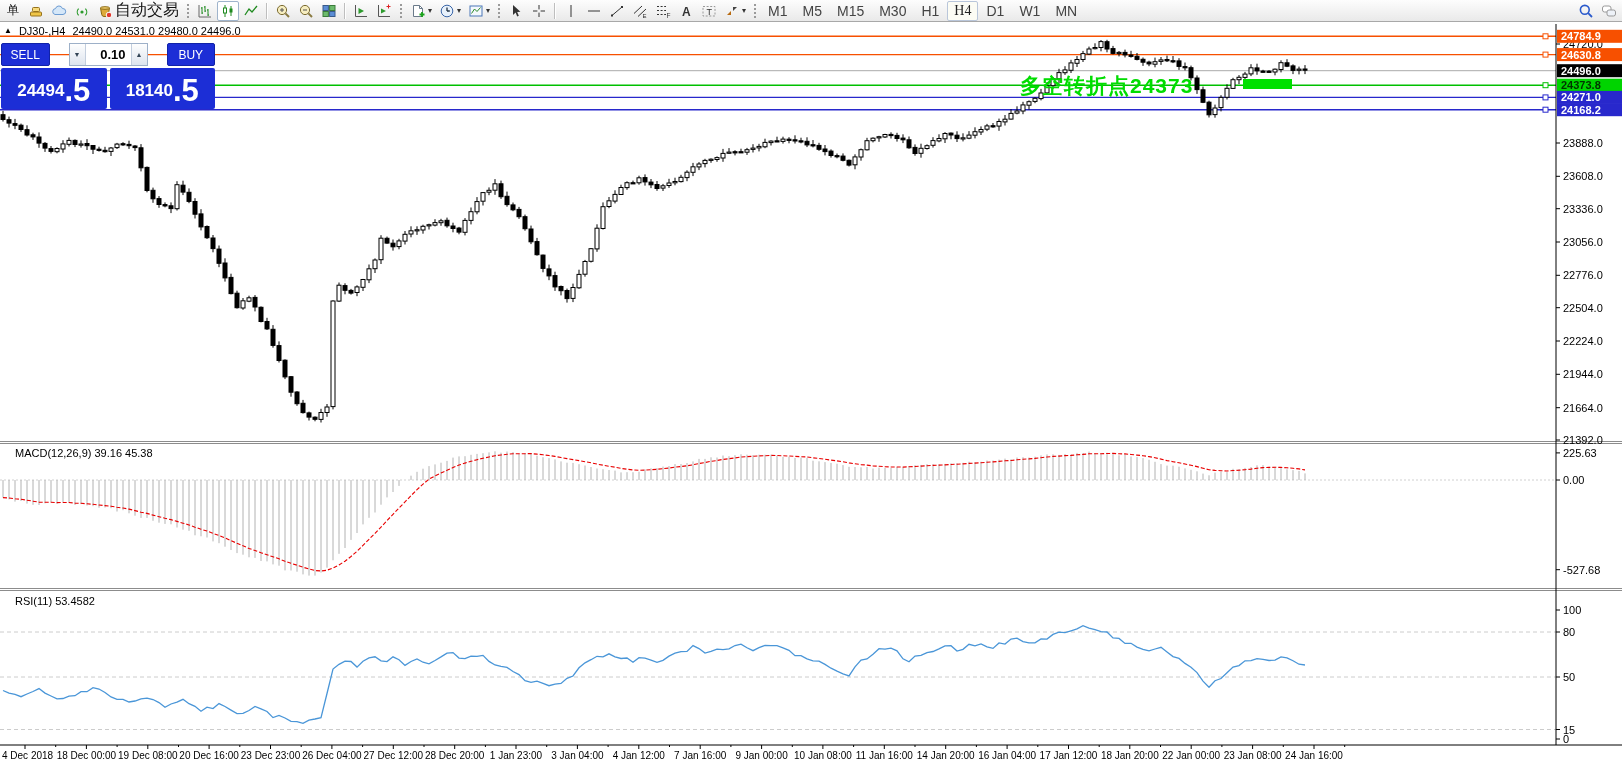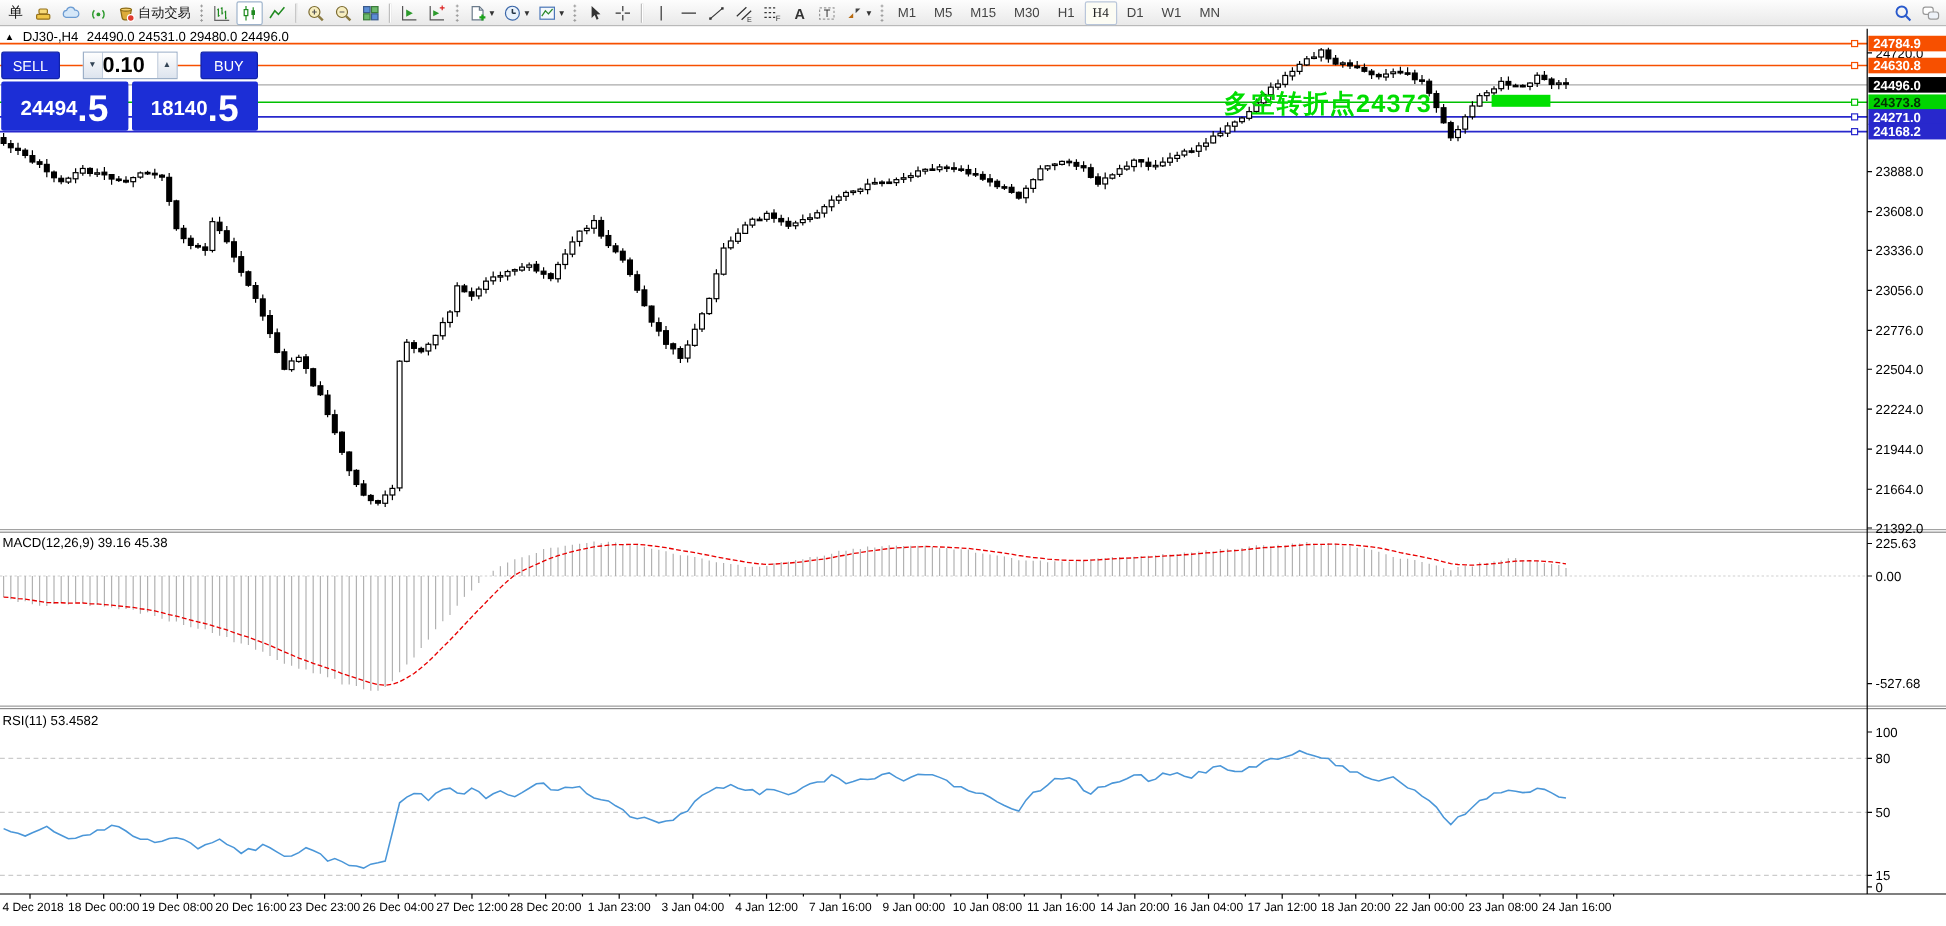--- a/index.html
+++ b/index.html
@@ -5,51 +5,51 @@
   html,body{margin:0;padding:0;background:#fff;font-family:"Liberation Sans",sans-serif;}
   #app{position:relative;width:1622px;height:772px;overflow:hidden;background:#fff;}
   
   .toolbar{position:absolute;top:0;left:0;width:1622px;height:22px;display:flex;align-items:center;
     background:linear-gradient(#fdfdfd,#e9e9e9);border-bottom:1px solid #a8a8a8;padding:0 2px;box-sizing:border-box;gap:1px;}
   .tbtn{height:20px;min-width:22px;display:flex;align-items:center;justify-content:center;gap:2px;
     border:1px solid transparent;border-radius:2px;padding:0 2px;box-sizing:border-box;}
   .tbtn.pressed{background:#fff;border-color:#9fb4cc;}
   .ic{width:16px;height:16px;display:block;}
   .cnfrag{font-size:12px;color:#111;}
-  .auto-label{font-size:11px;color:#111;white-space:nowrap;}
+  .auto-label{font-size:16px;color:#111;white-space:nowrap;}
   .caret{font-size:8px;color:#333;line-height:1;}
   .tsep{width:1px;height:16px;background:#bebebe;border-right:1px solid #fff;margin:0 3px;}
   .grip{width:4px;height:16px;margin:0 3px;background-image:radial-gradient(circle,#9a9a9a 34%,transparent 40%);
     background-size:4px 4px;background-repeat:repeat-y;}
-  .tf-btn{font-size:11px;color:#444;height:18px;display:flex;align-items:center;justify-content:center;
+  .tf-btn{font-size:14px;color:#444;height:18px;display:flex;align-items:center;justify-content:center;
     padding:0 6px;border:1px solid transparent;border-radius:2px;}
   .tf-btn.pressed{background:#fcfcf4;border-color:#b9c6da;color:#222;font-family:Liberation Serif, serif;}
   .tspacer{flex:1;}
   
   #chart-area{position:absolute;top:22px;left:0;width:1622px;height:750px;background:#fff;}
   #chart-svg{position:absolute;top:0;left:0;}
   svg text{font-family:"Liberation Sans",sans-serif;}
   .chart-title{position:absolute;left:4px;top:3px;font-size:11px;color:#000;display:flex;gap:7px;align-items:center;white-space:nowrap;}
   .tri{font-size:8px;line-height:1;}
-  .ind-label{position:absolute;left:2px;font-size:11px;color:#000;white-space:nowrap;}
+  .ind-label{position:absolute;left:15px;font-size:11px;color:#000;white-space:nowrap;}
   #macd-label{top:425px;}
   #rsi-label{top:573px;}
   .annotation{position:absolute;left:1020px;top:50px;font-size:21px;font-weight:bold;letter-spacing:1px;white-space:nowrap;}
   
   .trade-panel{position:absolute;left:1px;top:21px;width:214px;}
   .tp-row1{display:flex;height:23px;gap:16px;}
   .btn-trade{width:63px;background:#1c2ed6;color:#fff;font-size:12px;display:flex;align-items:center;justify-content:center;
     border:1px solid #1022a8;border-radius:2px;box-sizing:border-box;}
   .vol-wrap{flex:1;display:flex;margin:0 3px;border:1px solid #9db0c8;background:#fff;box-sizing:border-box;}
   .vol-btn{width:15px;background:linear-gradient(#fefefe,#dde4ee);display:flex;align-items:center;justify-content:center;
     font-size:7px;color:#345;}
   .vol-btn.dn{border-right:1px solid #c3cedd;}
   .vol-btn.up{border-left:1px solid #c3cedd;}
-  .vol-input{flex:1;width:40px;border:0;outline:none;text-align:left;padding:0 5px 0 0;font-family:"Liberation Sans",sans-serif;
-    font-size:18px;font-weight:bold;color:#000;}
+  .vol-input{flex:1;width:40px;border:0;outline:none;text-align:right;padding:0 5px 0 0;font-family:"Liberation Sans",sans-serif;
+    font-size:13px;font-weight:bold;color:#000;}
   .tp-row2{display:flex;gap:3px;margin-top:2px;height:41px;}
   .price-block{flex:1;background:#1c2ed6;color:#fff;border-radius:2px;display:flex;align-items:baseline;justify-content:center;
     padding-bottom:3px;box-sizing:border-box;}
   .pb-small{font-size:17px;font-weight:bold;align-self:flex-end;margin-bottom:5px;}
   .pb-large{font-size:31px;font-weight:bold;line-height:1;align-self:flex-end;}
 </style>
 </head>
 <body>
 
 <div id="app">

